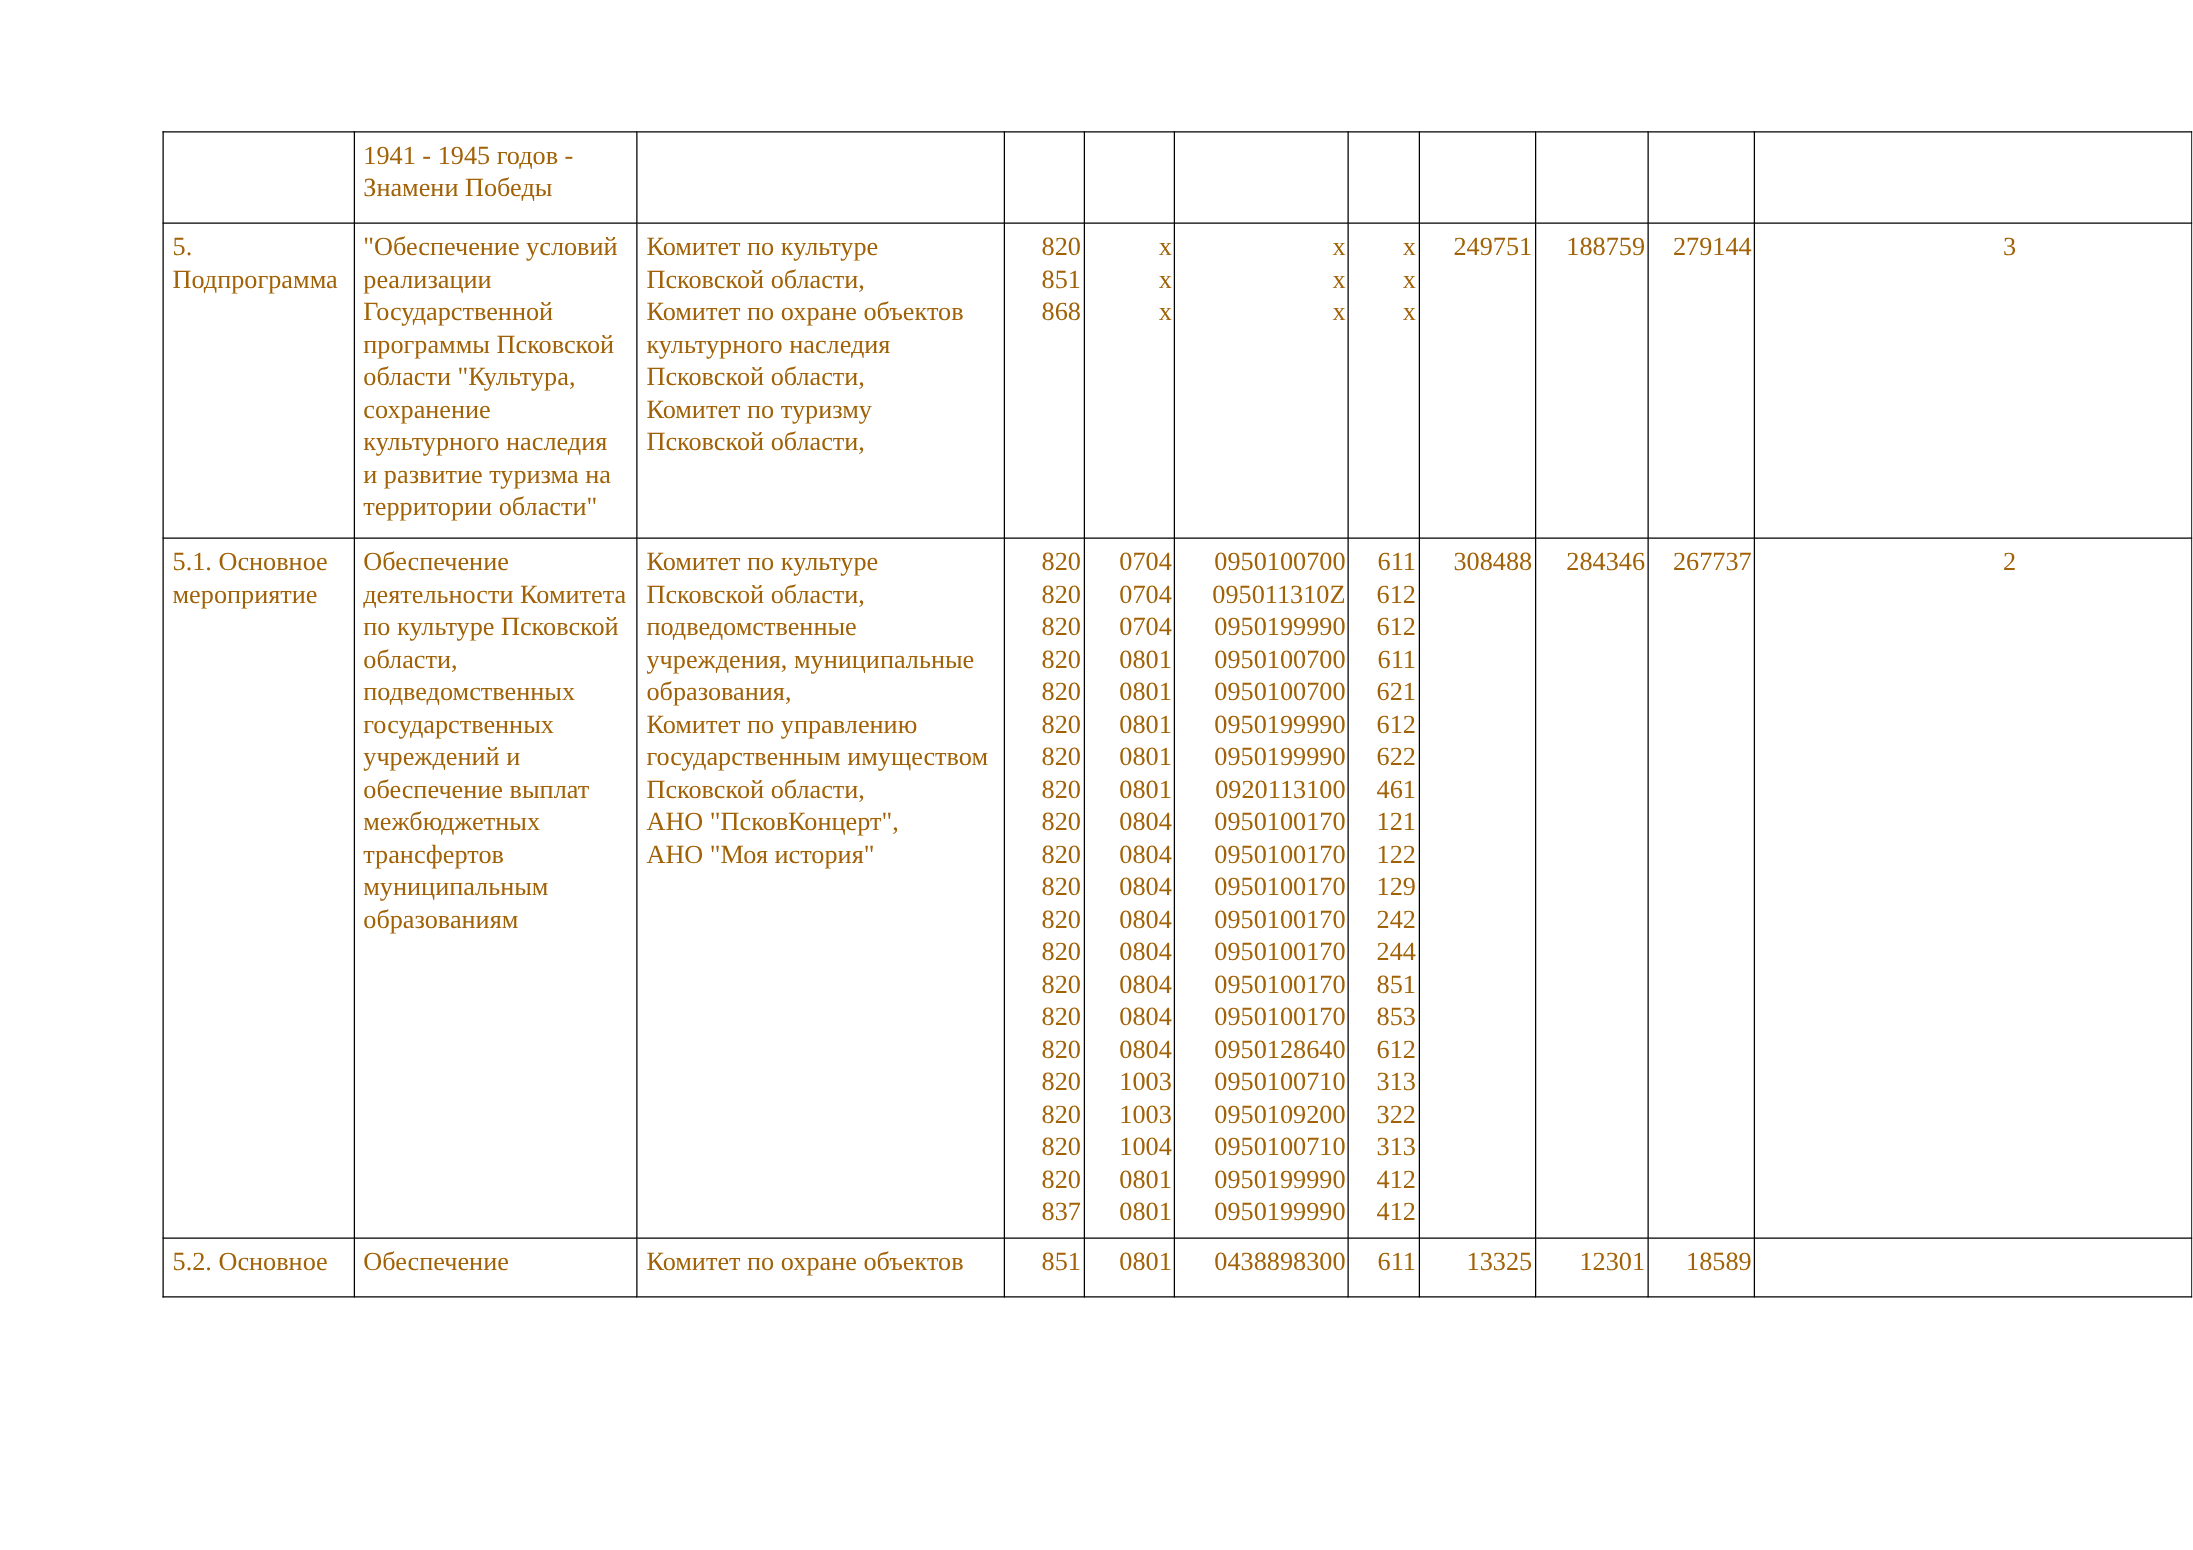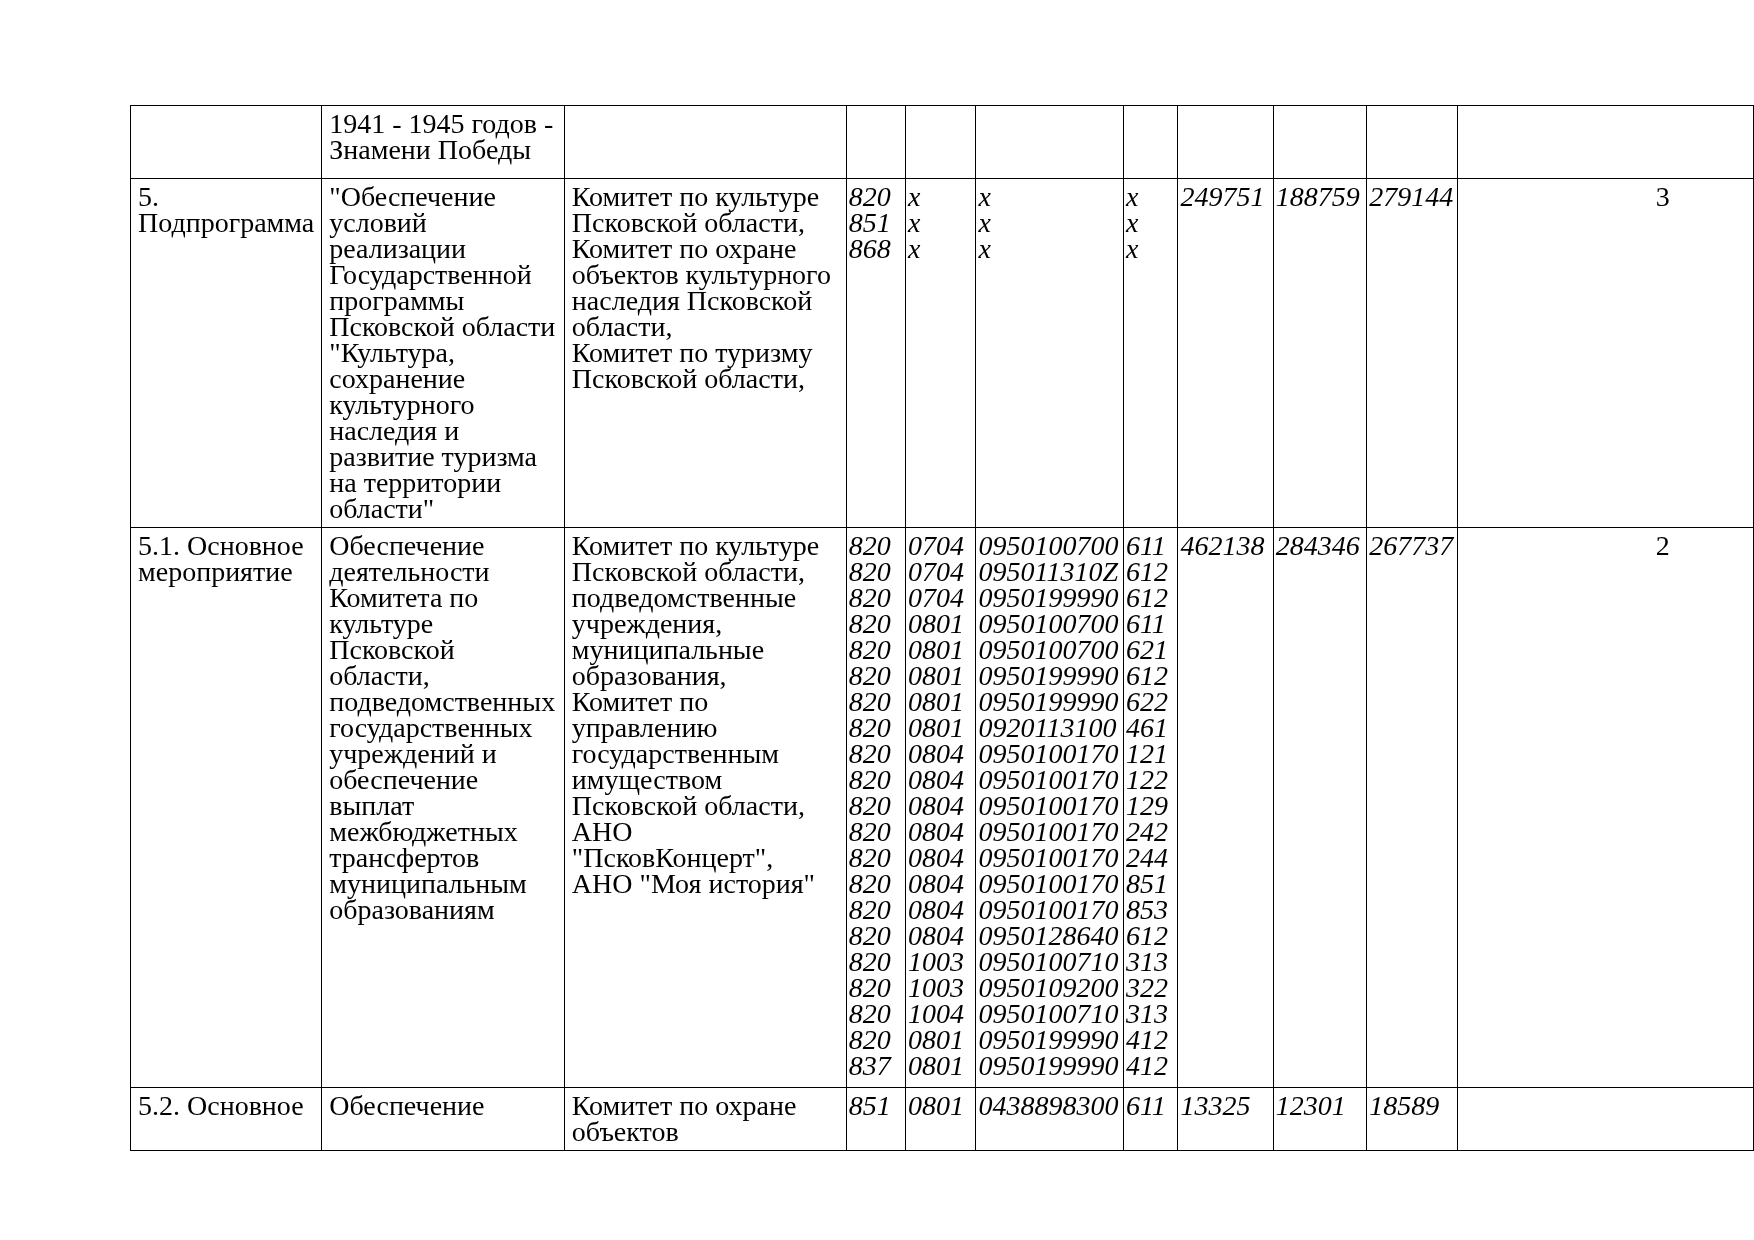--- a/index.html
+++ b/index.html
@@ -4,39 +4,39 @@
 <style>
   * { margin: 0; padding: 0; box-sizing: border-box; }
   html, body { background: #ffffff; }
   .page {
     position: relative;
     width: 1754px;
     height: 1240px;
     background: #ffffff;
     overflow: hidden;
     font-family: "Liberation Serif", "DejaVu Serif", serif;
-    font-size: 28px;
-    color: #000000;
+    font-size: 21px;
+    color: #a16207;
   }
   table.budget {
     position: absolute;
     left: 130px;
     top: 105px;
     border-collapse: collapse;
     table-layout: fixed;
   }
   table.budget td {
     border: 1px solid #000000;
     vertical-align: top;
     line-height: 26px;
     white-space: pre-line;
     overflow: hidden;
   }
   td.left   { text-align: left;   padding: 5px 7px; }
-  td.center { text-align: left; padding: 5px 2px; font-style: italic; }
+  td.center { text-align: right; padding: 5px 2px; }
   td.cut    { text-align: left;   padding: 5px 2px 5px 198px; }
   tr.r0 { height: 73px; }
   tr.r1 { height: 252px; }
   tr.r2 { height: 560px; margin-top: 37px; }
   tr.r3 { height: 47px; padding-left: 36px; }
 </style>
 </head>
 <body>
 
 <div class="page">
@@ -177,21 +177,21 @@
 242
 244
 851
 853
 612
 313
 322
 313
 412
 412</td>
-        <td class="center">462138</td>
+        <td class="center">308488</td>
         <td class="center">284346</td>
         <td class="center">267737</td>
         <td class="cut">2</td>
       </tr>
       <tr class="r3">
         <td class="left">5.2. Основное</td>
         <td class="left">Обеспечение</td>
         <td class="left">Комитет по охране объектов</td>
         <td class="center">851</td>
         <td class="center">0801</td>

